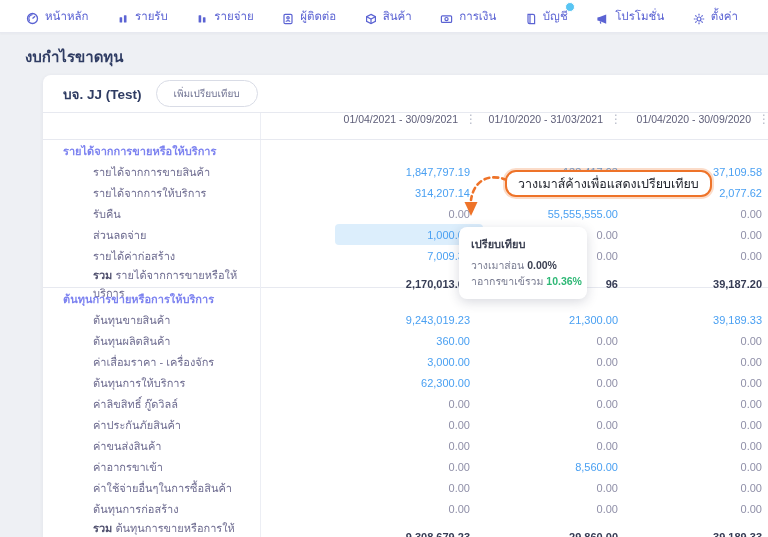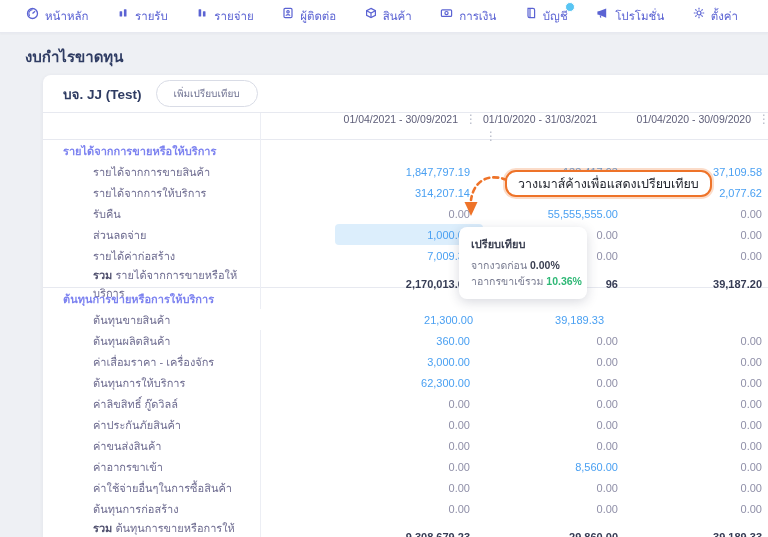--- a/index.html
+++ b/index.html
@@ -9,21 +9,21 @@
     font-family:"Liberation Sans","DejaVu Sans",sans-serif;
     -webkit-font-smoothing:antialiased;
   }
   
   .topnav{
     position:absolute;left:0;top:0;width:768px;height:33px;background:#ffffff;
     display:flex;align-items:center;justify-content:space-between;
     padding:0 30px 0 26px;box-sizing:border-box;
     border-bottom:1px solid #e7e9f0;box-shadow:0 1px 2px rgba(40,45,80,.04);
   }
-  .nav-item{display:flex;align-items:flex-start;gap:6px;color:#5b63d3;font-size:11.5px;
+  .nav-item{display:flex;align-items:flex-end;gap:6px;color:#5b63d3;font-size:11.5px;
     position:relative;cursor:pointer;white-space:nowrap;}
   .nicon{display:flex;align-items:center;}
   .nicon svg{display:block;}
   .badge{position:absolute;top:-5px;right:-7px;width:8px;height:8px;border-radius:50%;
     background:#58c5f3;border:1px solid #fff;}
   
   .page-title{position:absolute;left:25px;top:45px;font-size:15px;font-weight:bold;color:#2f3c63;}
   
   .card{position:absolute;left:25px;top:75px;width:743px;height:462px;background:#fff;
     border-radius:8px 0 0 0;box-shadow:0 1px 4px rgba(40,45,80,.07);box-sizing:border-box;margin-left:18px;}
@@ -31,21 +31,21 @@
   .company{font-size:13.5px;font-weight:bold;color:#2f3c63;}
   .pill-btn{background:#fff;border:1px solid #d9dce6;border-radius:15px;
     padding:5px 17px;font-size:10px;color:#6e7191;cursor:pointer;
     font-family:inherit;}
   
   .trow,.thead-row{display:grid;grid-template-columns:217px 223px 145px 158px;align-items:center;}
   .thead-row{height:26px;border-top:1px solid #e7e9f0;border-bottom:1px solid #e7e9f0;}
   .hcell{display:flex;align-items:flex-start;justify-content:flex-end;gap:5px;
     font-size:10.5px;color:#5d5d78;height:100%;box-sizing:border-box;}
   .hcell.c1{padding-right:4px;}
-  .hcell.c2{padding-right:4px;flex-direction:column;}
+  .hcell.c2{padding-right:4px;}
   .hcell.c3{padding-right:14px;}
   .kebab{color:#b7bac8;font-size:12px;line-height:1;cursor:pointer;padding:0 2px;}
   .cell-border{border-left:1px solid #eceef4;height:100%;box-sizing:border-box;}
   .trow{height:21px;font-size:11px;}
   .tsection.sep{border-top:1px solid #e7e9f0;}
   .section-label{padding-left:20px;color:#7c82f0;font-weight:bold;font-size:11px;}
   .row-label{padding-left:50px;color:#6f6d91;}
   .val{display:flex;justify-content:flex-end;align-items:center;height:100%;box-sizing:border-box;}
   .val.c1{padding-right:13px;}
   .val.c2{padding-right:10px;}
@@ -270,20 +270,23 @@
       </div>
       <div class="tsection sep">
         <div class="trow">
           <div class="section-label">ต้นทุนการขายหรือการให้บริการ</div>
           <div class="cell-border"></div>
           <div></div>
           <div></div>
         </div>
         <div class="trow">
           <div class="row-label">ต้นทุนขายสินค้า</div>
+          <div class="val c1 cell-border">
+            <span class="v-link">9,243,019.23</span>
+          </div>
           <div class="val c2">
             <span class="v-link">21,300.00</span>
           </div>
           <div class="val c3">
             <span class="v-link">39,189.33</span>
           </div>
         </div>
         <div class="trow">
           <div class="row-label">ต้นทุนผลิตสินค้า</div>
           <div class="val c1 cell-border">
@@ -413,20 +416,20 @@
 </div>
 
 <svg class="arrow-svg" width="60" height="48" viewBox="0 0 60 48">
   <path d="M52 8 C 34 1, 19 8, 16 28" fill="none" stroke="#ee7329" stroke-width="2.6" stroke-dasharray="5 4" stroke-linecap="round"></path>
   <polygon points="9.5,30 22.5,30 16,44" fill="#ee7329"></polygon>
 </svg>
 
 <div class="tooltip">
   <div class="tt-title">เปรียบเทียบ</div>
   <div class="tt-row">
-    <span>จากงวดก่อน</span>
+    <span>วางเมาส่อน</span>
     <b>0.00%</b>
   </div>
   <div class="tt-row">
     <span>าอากรขาเข้รวม</span>
     <b class="green">10.36%</b>
   </div>
 </div>
 
 </body></html>

